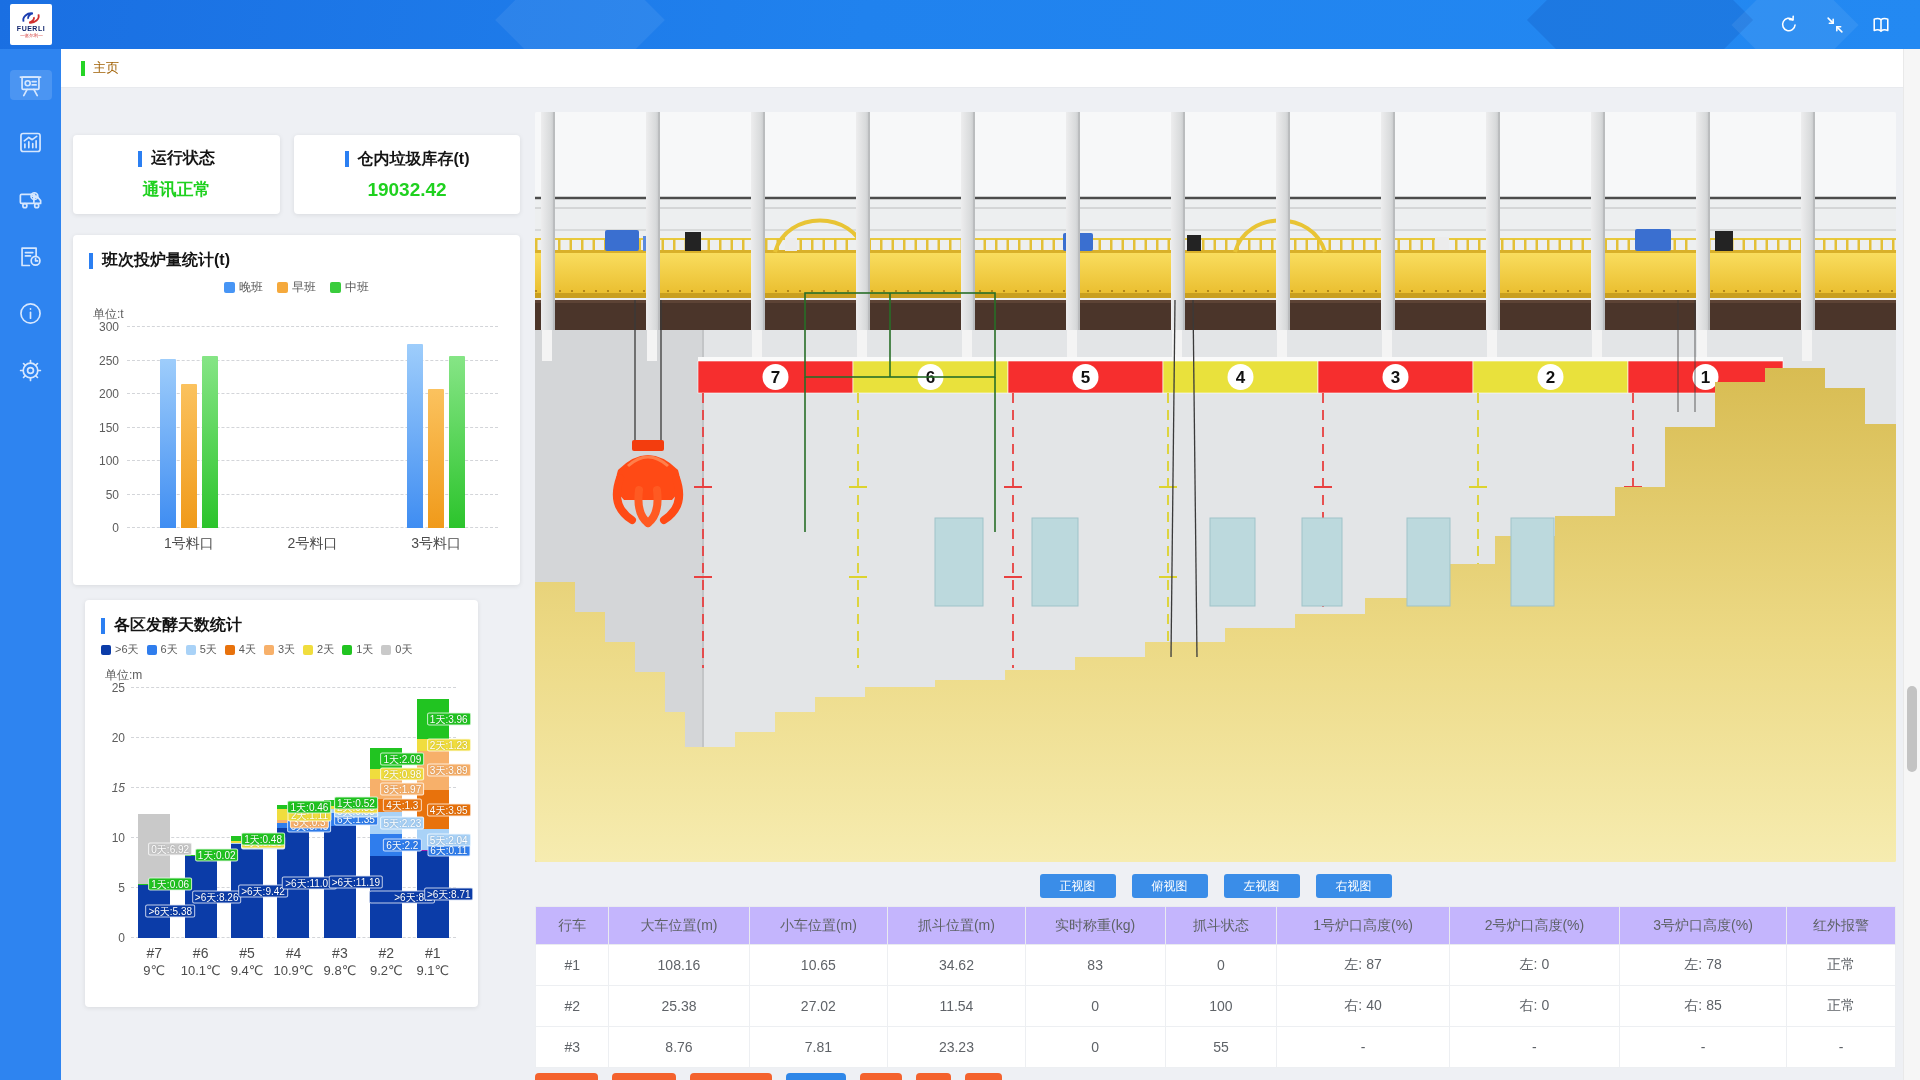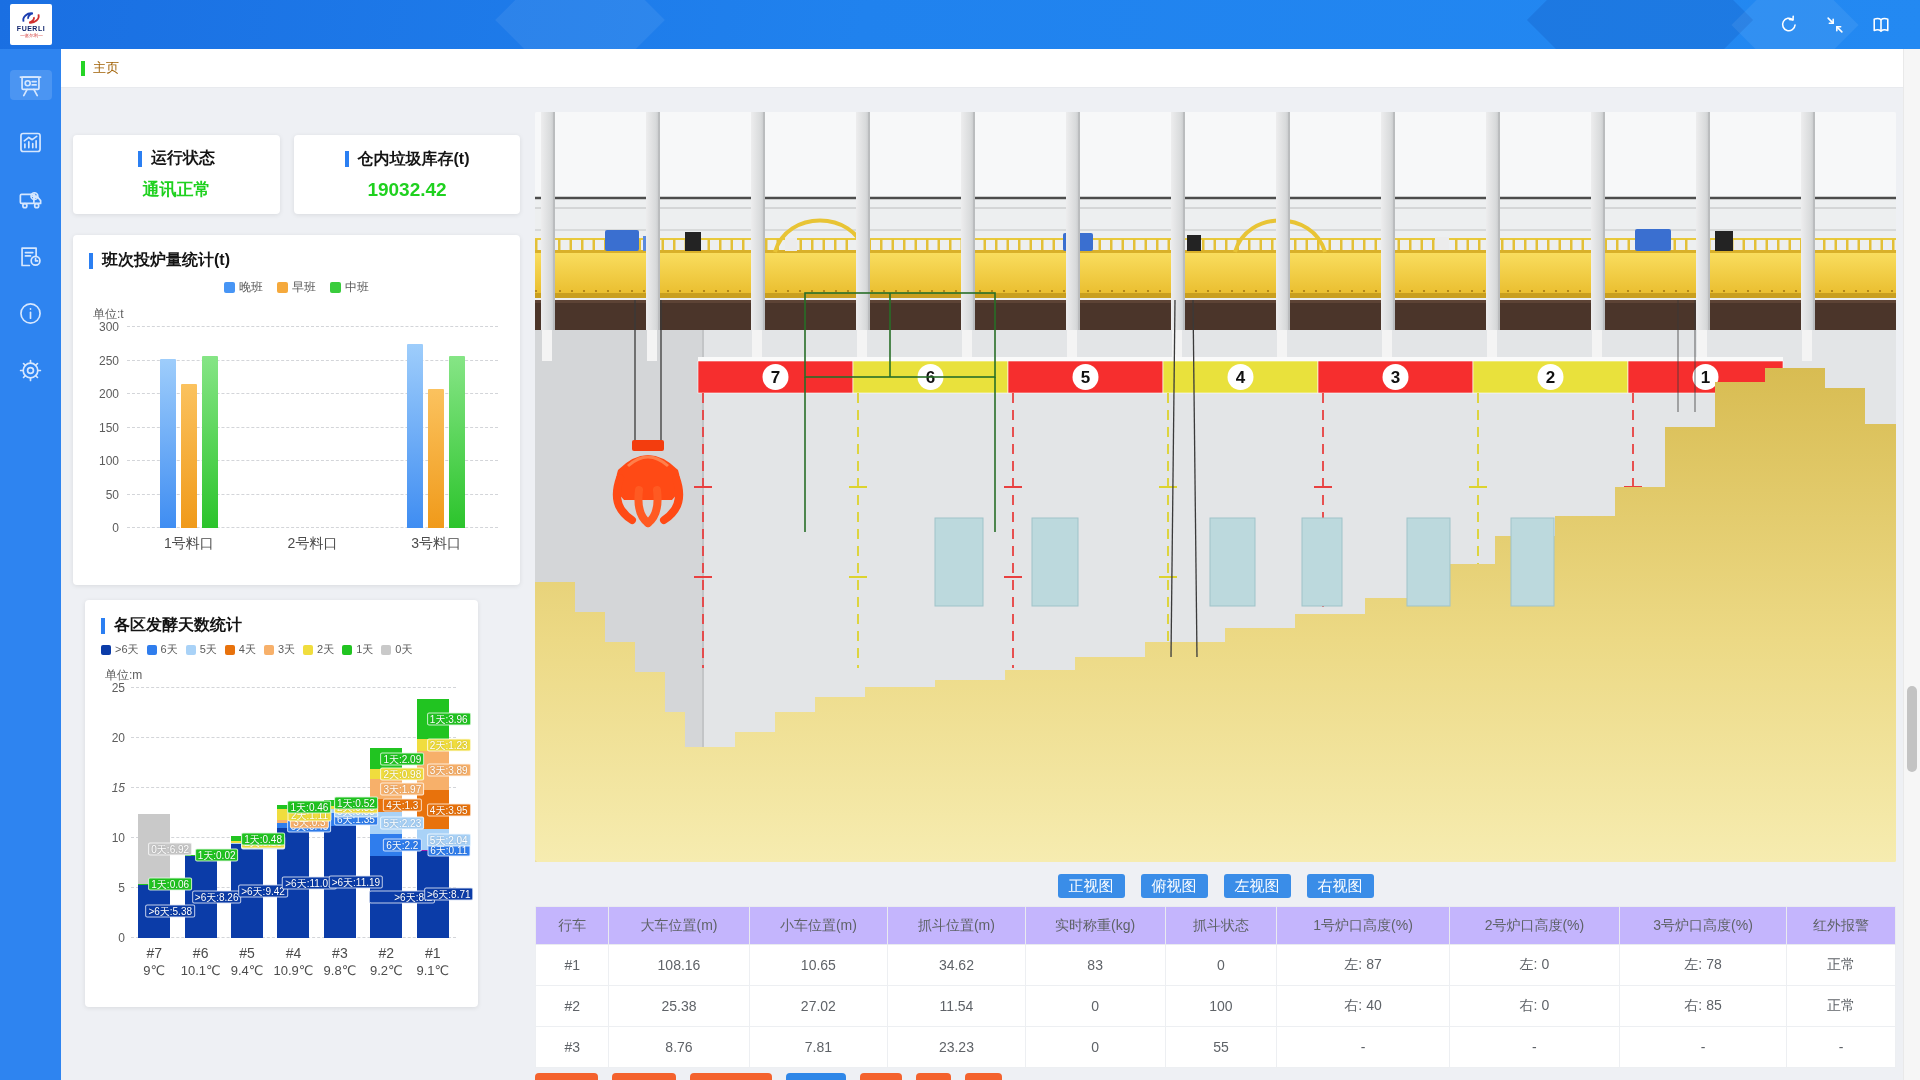--- a/index.html
+++ b/index.html
@@ -79,21 +79,21 @@
   .stack { width:32px; height:100%; display:flex; flex-direction:column-reverse; justify-content:flex-start; }
   .seg { position:relative; width:100%; }
   .seg-label { position:absolute; left:50%; top:50%; transform:translate(-50%,-50%); font-size:10px; line-height:11px;
     color:#fff; white-space:nowrap; padding:0 2px; border-radius:2px; border:1px solid rgba(255,255,255,0.75);
     text-shadow:0 0 2px rgba(0,0,0,0.25); z-index:2;margin-left:16px; }
 
   
   .scene { position:absolute; left:474px; top:24px; width:1361px; height:750px; background:#f3f4f5; overflow:hidden; border-radius:2px; }
   .scene-svg { position:absolute; inset:0; width:100%; height:100%; }
   .view-row { position:absolute; left:474px; top:786px; width:1361px; display:flex; justify-content:center; gap:16px; }
-  .view-btn { background:#3a8de8; color:#fff; font-size:15px; padding:4px 11px; border-radius:3px; border:none; cursor:pointer; line-height:16px; }
+  .view-btn { background:#3a8de8; color:#fff; font-size:12px; padding:4px 20px; border-radius:3px; border:none; cursor:pointer; line-height:16px; }
 
   
   .table-wrap { position:absolute; left:474px; top:818px; width:1361px; background:#fff; }
   table.crane { width:100%; border-collapse:collapse; table-layout:fixed; }
   table.crane th { height:38px; background:#c4b5fd; color:#5f6368; font-size:14px; font-weight:normal; border:1px solid #e9ebef; }
   table.crane td { height:41px; text-align:center; font-size:14px; color:#5f6368; border:1px solid #edeff2; background:#fff; }
   td.green { color:#1fd11f; }
 
   
   .bottom-row { position:absolute; left:474px; top:985px; display:flex; gap:14px; }

